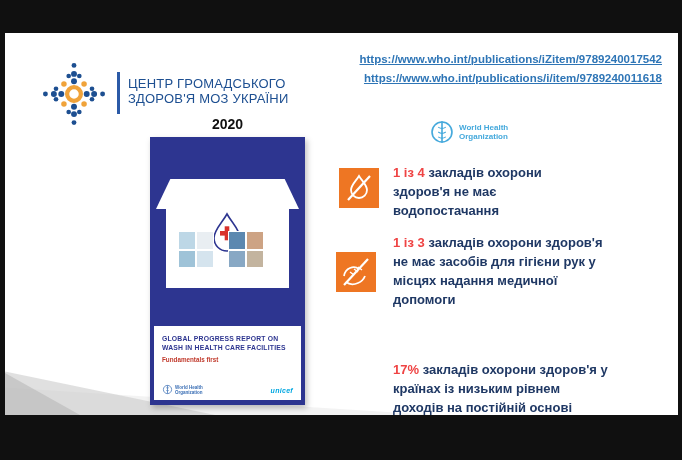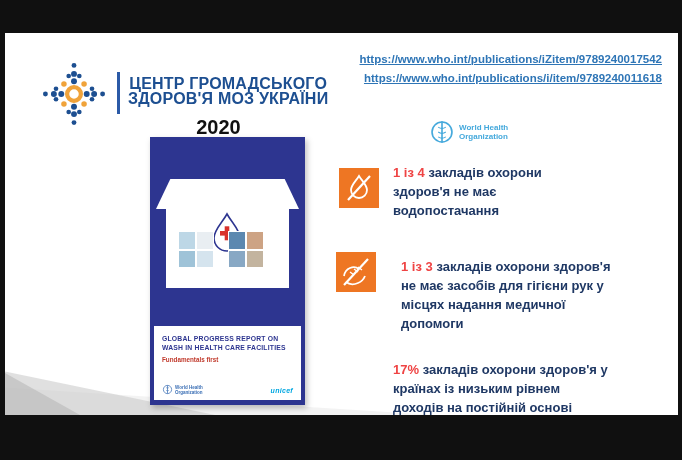--- a/index.html
+++ b/index.html
@@ -21,35 +21,35 @@
     clip-path:polygon(0 100%,0 25%,100% 100%);}
   .deco3{position:absolute;left:0;bottom:0;width:75px;height:42px;
     background:#b5b5b5;opacity:.55;
     clip-path:polygon(0 100%,0 0,100% 100%);}
 
   
   .org-logo{position:absolute;left:33px;top:25px;width:72px;height:72px;}
   .org-divider{position:absolute;left:112px;top:39px;width:3px;height:42px;background:#2b5aa7;}
   .org-name{
     position:absolute;left:123px;top:43px;
-    color:#1d4f91;font-weight:bold;font-size:16px;line-height:15px;
-    letter-spacing:.2px;white-space:nowrap;text-align:center;
+    color:#1d4f91;font-weight:normal;font-size:13px;line-height:15px;
+    letter-spacing:.2px;white-space:nowrap;
   }
 
   
   .links{
     position:absolute;right:16px;top:17px;text-align:right;
     font-size:11.5px;line-height:19px;font-weight:bold;
   }
   .links a{color:#2e75b6;}
 
   
   .year{
-    position:absolute;left:136px;top:83px;width:155px;text-align:center;
-    color:#111;font-weight:bold;font-size:20px;
+    position:absolute;left:145px;top:83px;width:155px;text-align:center;
+    color:#111;font-weight:bold;font-size:14px;
   }
   .cover{
     position:absolute;left:145px;top:104px;width:155px;height:268px;
     background:#2d3590;box-shadow:2px 3px 6px rgba(0,0,0,.25);
   }
   .roof{position:absolute;left:6px;top:42px;width:143px;height:30px;background:#fff;
     clip-path:polygon(0 100%,10% 0,90% 0,100% 100%);}
   .housebody{position:absolute;left:16px;top:71px;width:123px;height:80px;background:#fff;}
   .drop-svg{position:absolute;left:57px;top:74px;}
   .window{position:absolute;top:94px;width:36px;height:37px;background:#fff;
@@ -73,21 +73,21 @@
   .who-text{color:#45a9dc;font-weight:bold;font-size:8px;line-height:9px;}
 
   
   .fact-icon{position:absolute;width:40px;height:40px;}
   .fact-text{
     position:absolute;color:#1f3864;font-weight:bold;
     font-size:13px;line-height:19px;
   }
   .hl{color:#ef4444;}
   .ft1{left:388px;top:130px;width:188px;}
-  .ft2{left:396px;top:200px;width:218px;margin-top:24px;}
+  .ft2{left:388px;top:200px;width:218px;}
   .ft3{left:388px;top:287px;width:218px;margin-top:40px;}
   .fi1{left:334px;top:135px;}
   .fi2{left:331px;top:219px;}
 </style>
 </head>
 <body>
 
 <div class="slide">
 
   <div class="deco1"></div>

